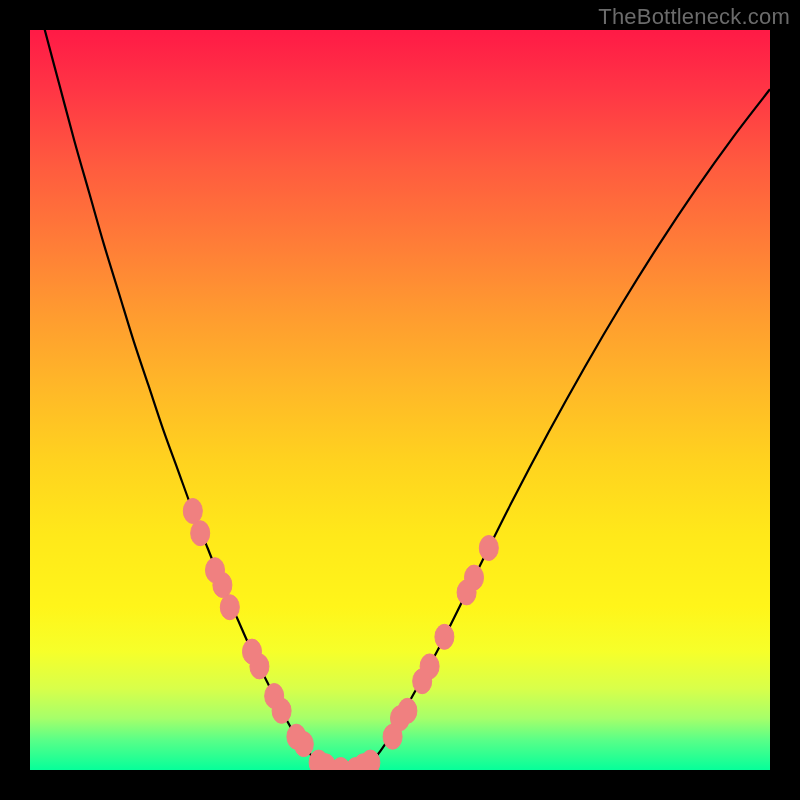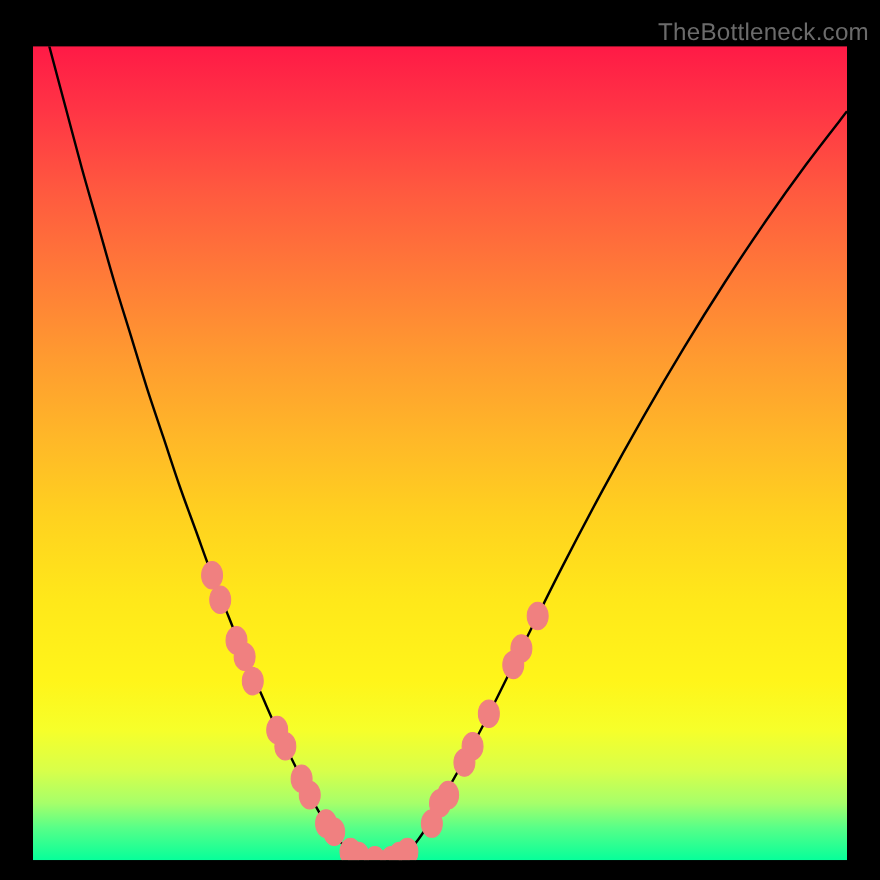--- a/index.html
+++ b/index.html
@@ -6,21 +6,21 @@
     margin: 0;
     padding: 0;
     width: 800px;
     height: 800px;
     background: #000;
     overflow: hidden;
   }
   .frame {
     position: absolute;
     left: 0;
-    top: 12px;
+    top: 0;
     width: 800px;
     height: 660px;
     background: #000;
   }
   .plot {
     position: absolute;
     left: 30px;
     top: 30px;
     width: 740px;
     height: 740px;

